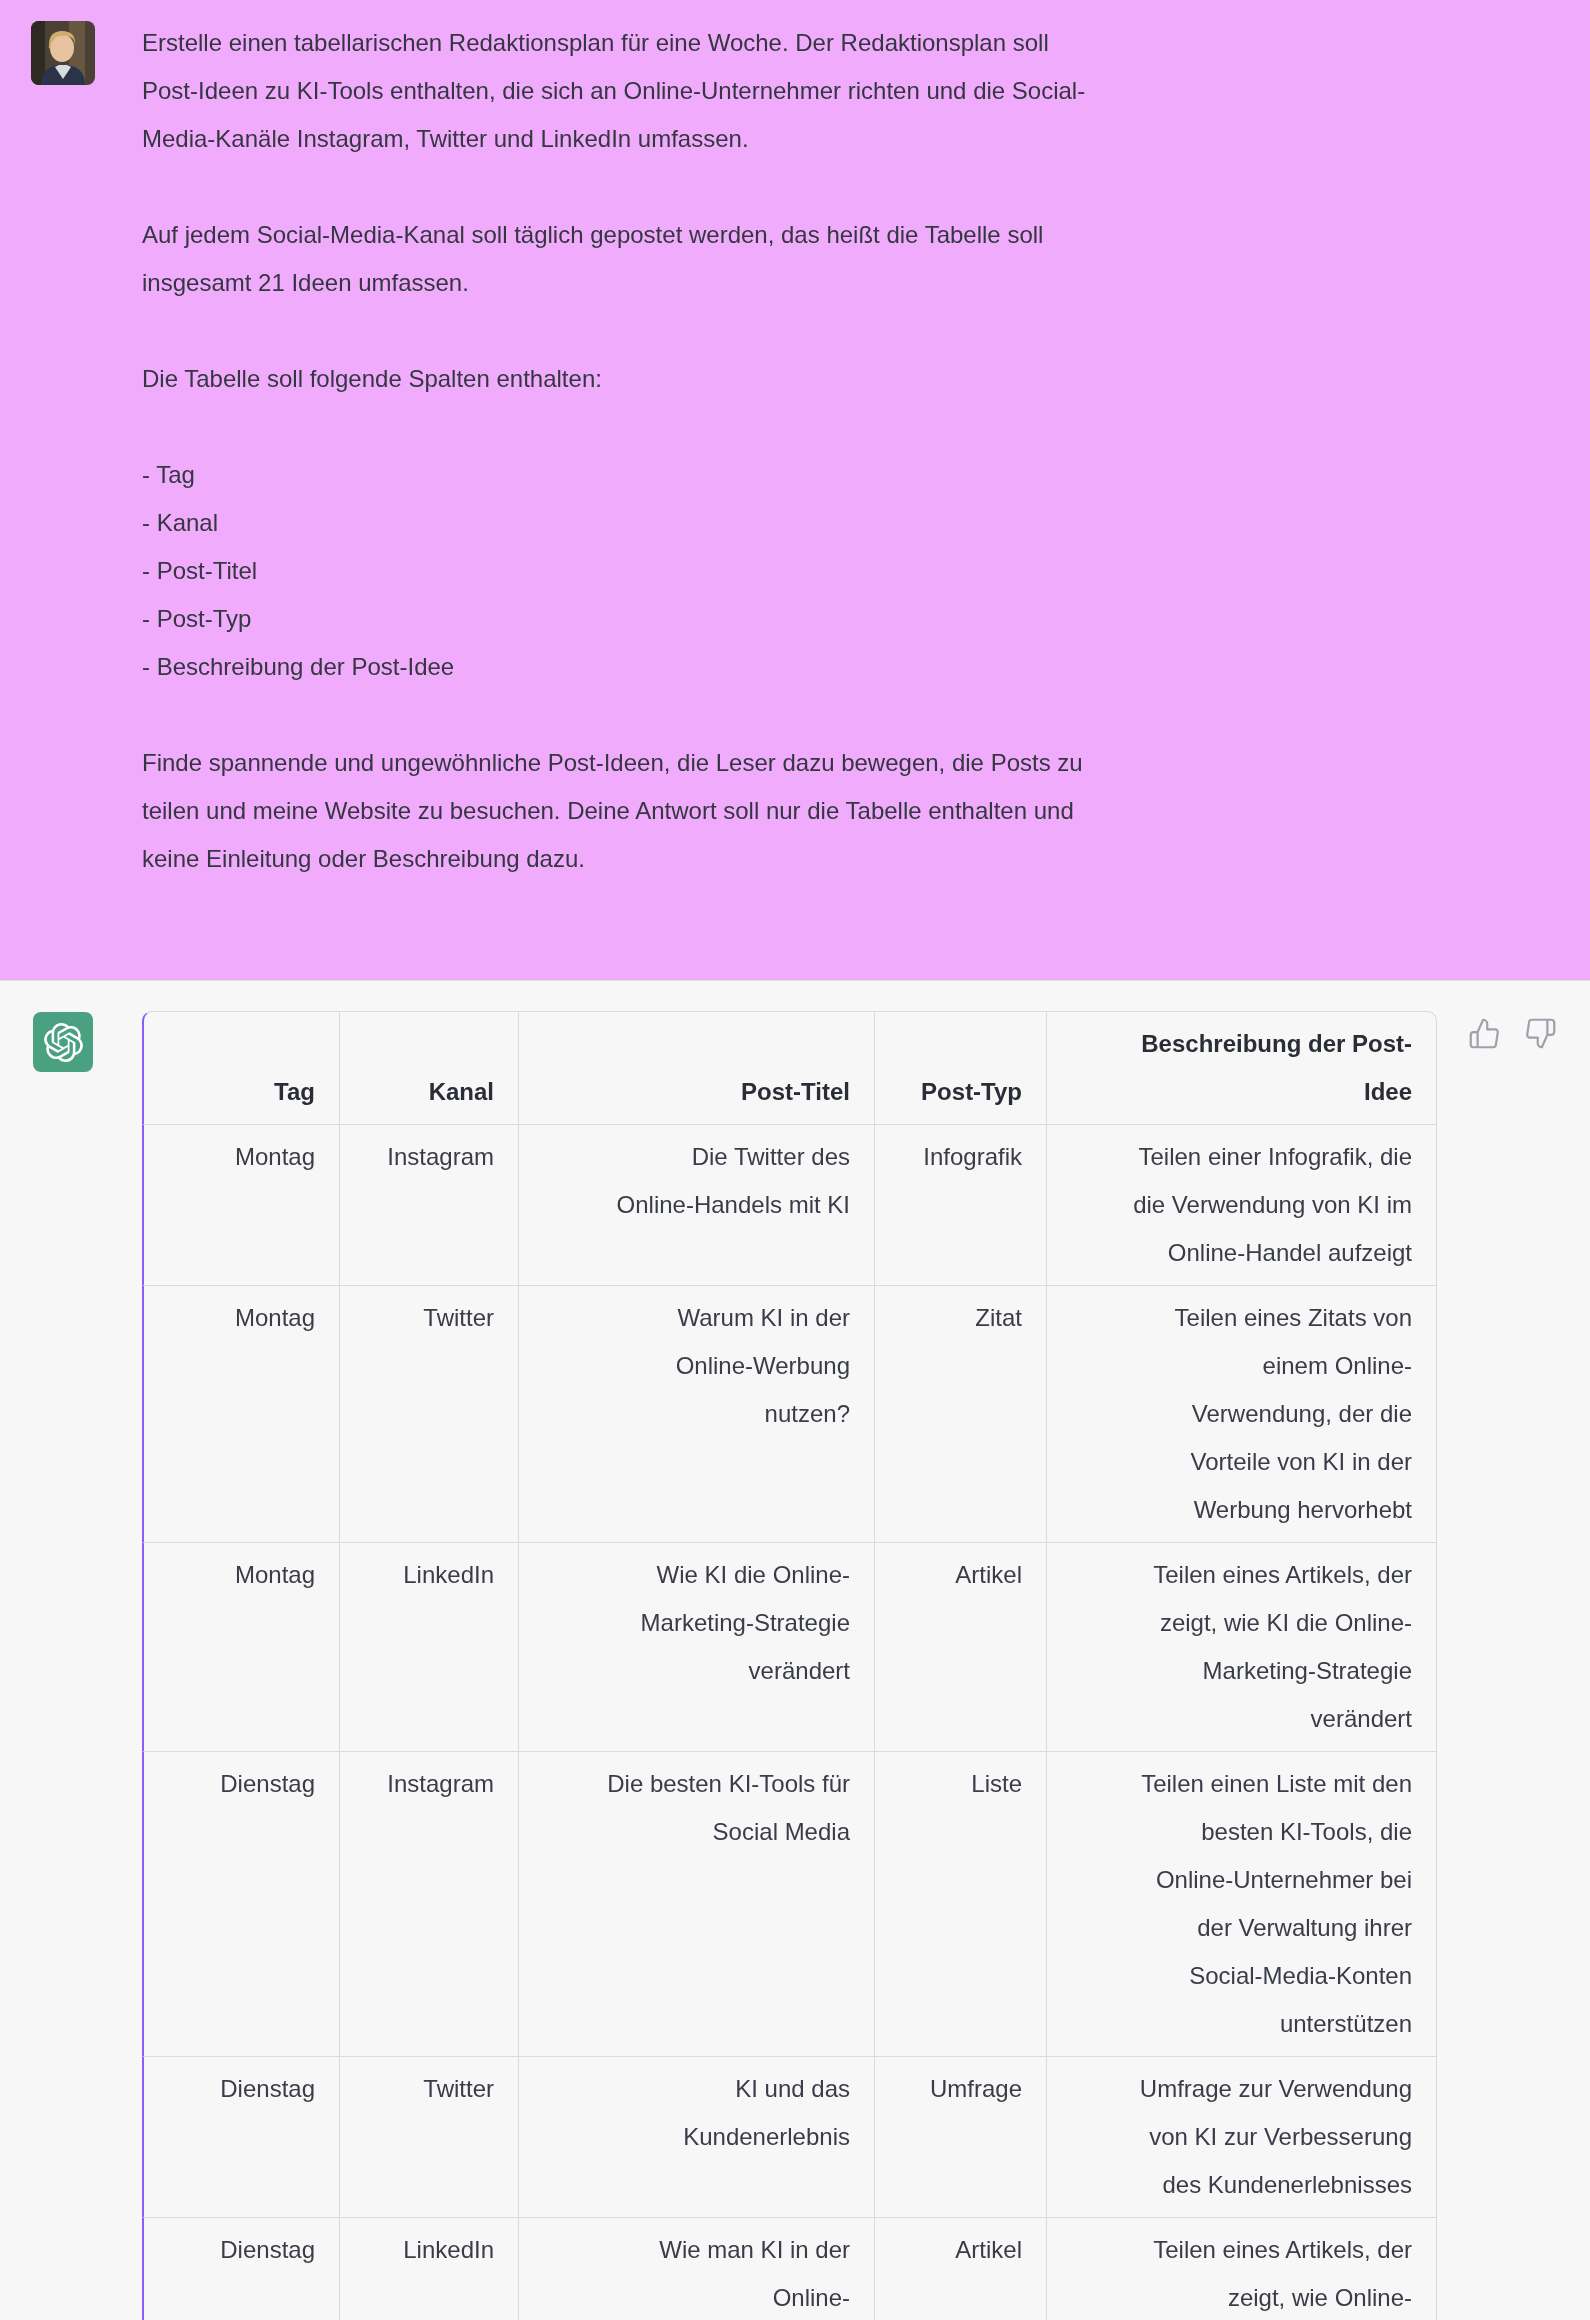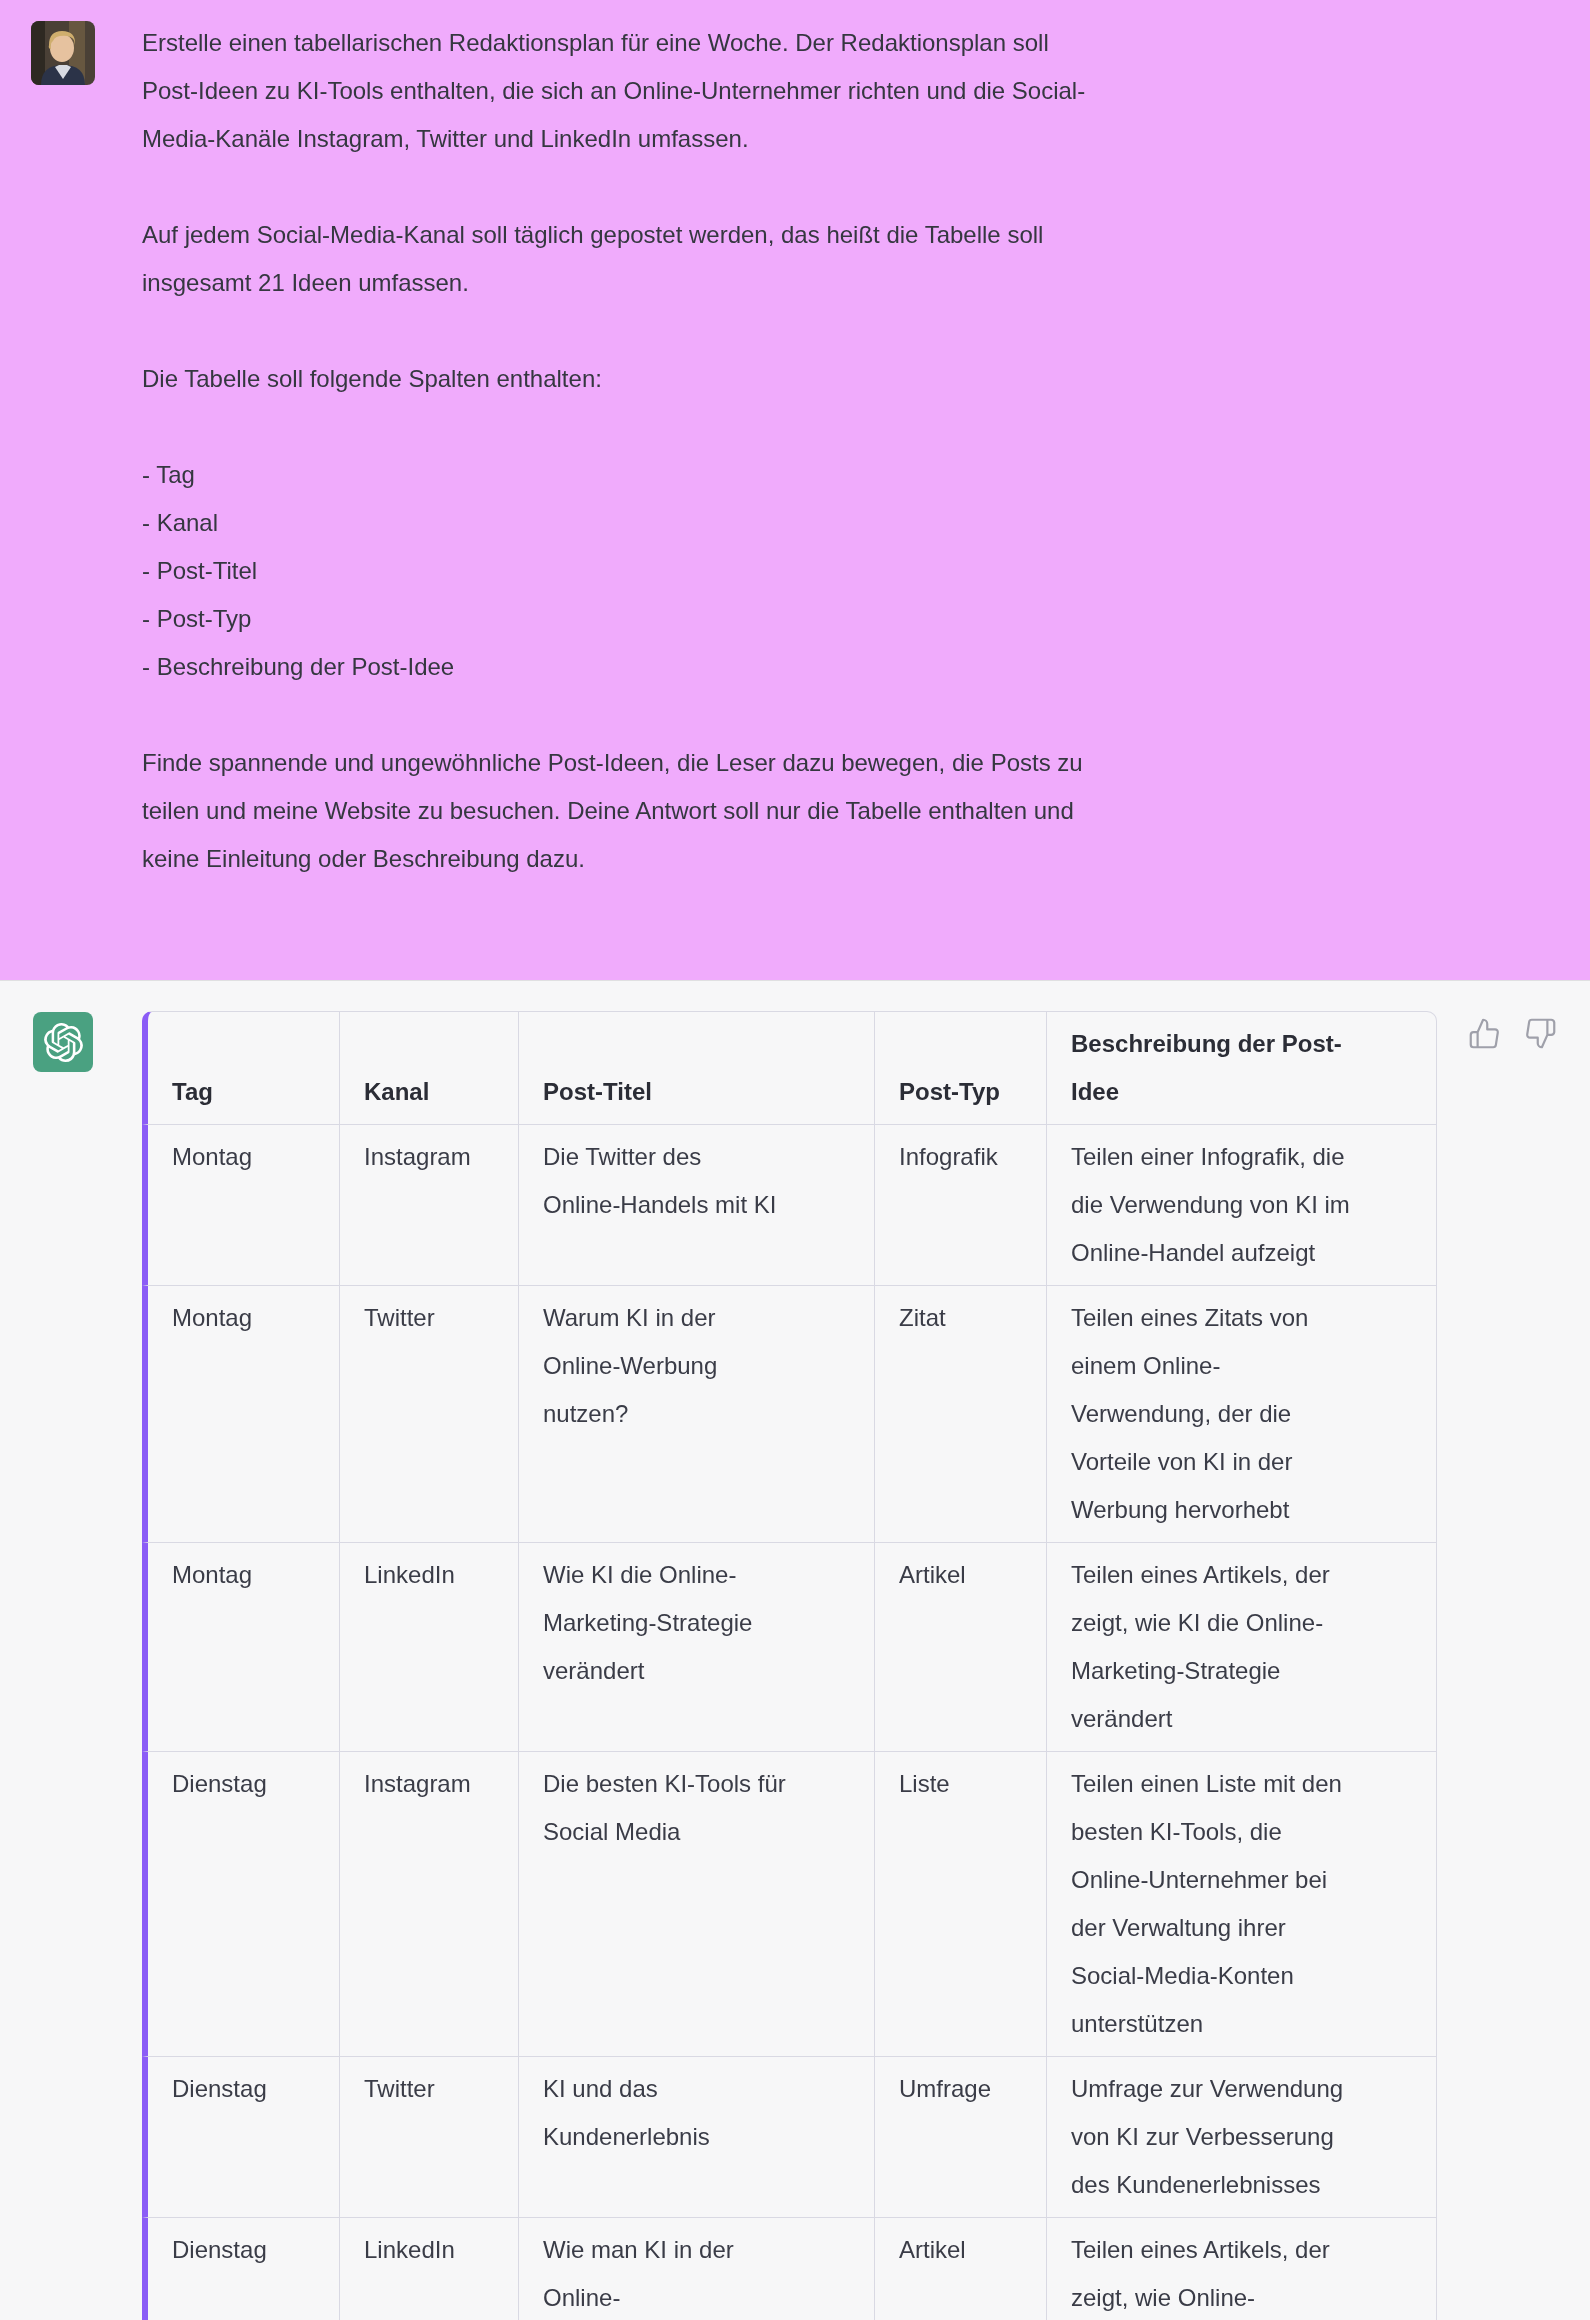--- a/index.html
+++ b/index.html
@@ -55,32 +55,32 @@
     border-collapse: separate;
     border-spacing: 0;
     font-size: 24px;
     line-height: 48px;
     color: #3a3c47;
   }
   .plan-table th, .plan-table td {
     border-right: 1px solid #d9d9e3;
     border-bottom: 1px solid #d9d9e3;
     padding: 8px 24px;
-    text-align: left;
+    text-align: right;
     white-space: pre-line;
     overflow: hidden;
   }
   .plan-table th {
     border-top: 1px solid #d9d9e3;
     vertical-align: bottom;
     font-weight: 700;
     color: #2b2d36;
   }
   .plan-table td { vertical-align: top; }
-  .plan-table th:first-child, .plan-table td:first-child { border-left: 6px solid #8b5cf6; }
+  .plan-table th:first-child, .plan-table td:first-child { border-left: 2px solid #8b5cf6; }
   .plan-table thead th:first-child { border-top-left-radius: 10px; }
   .plan-table thead th:last-child  { border-top-right-radius: 10px; }
 
   
   .feedback {
     position: absolute;
     left: 1464px; top: 36px;
     display: flex; gap: 16px;
   }
   .fb-btn {

